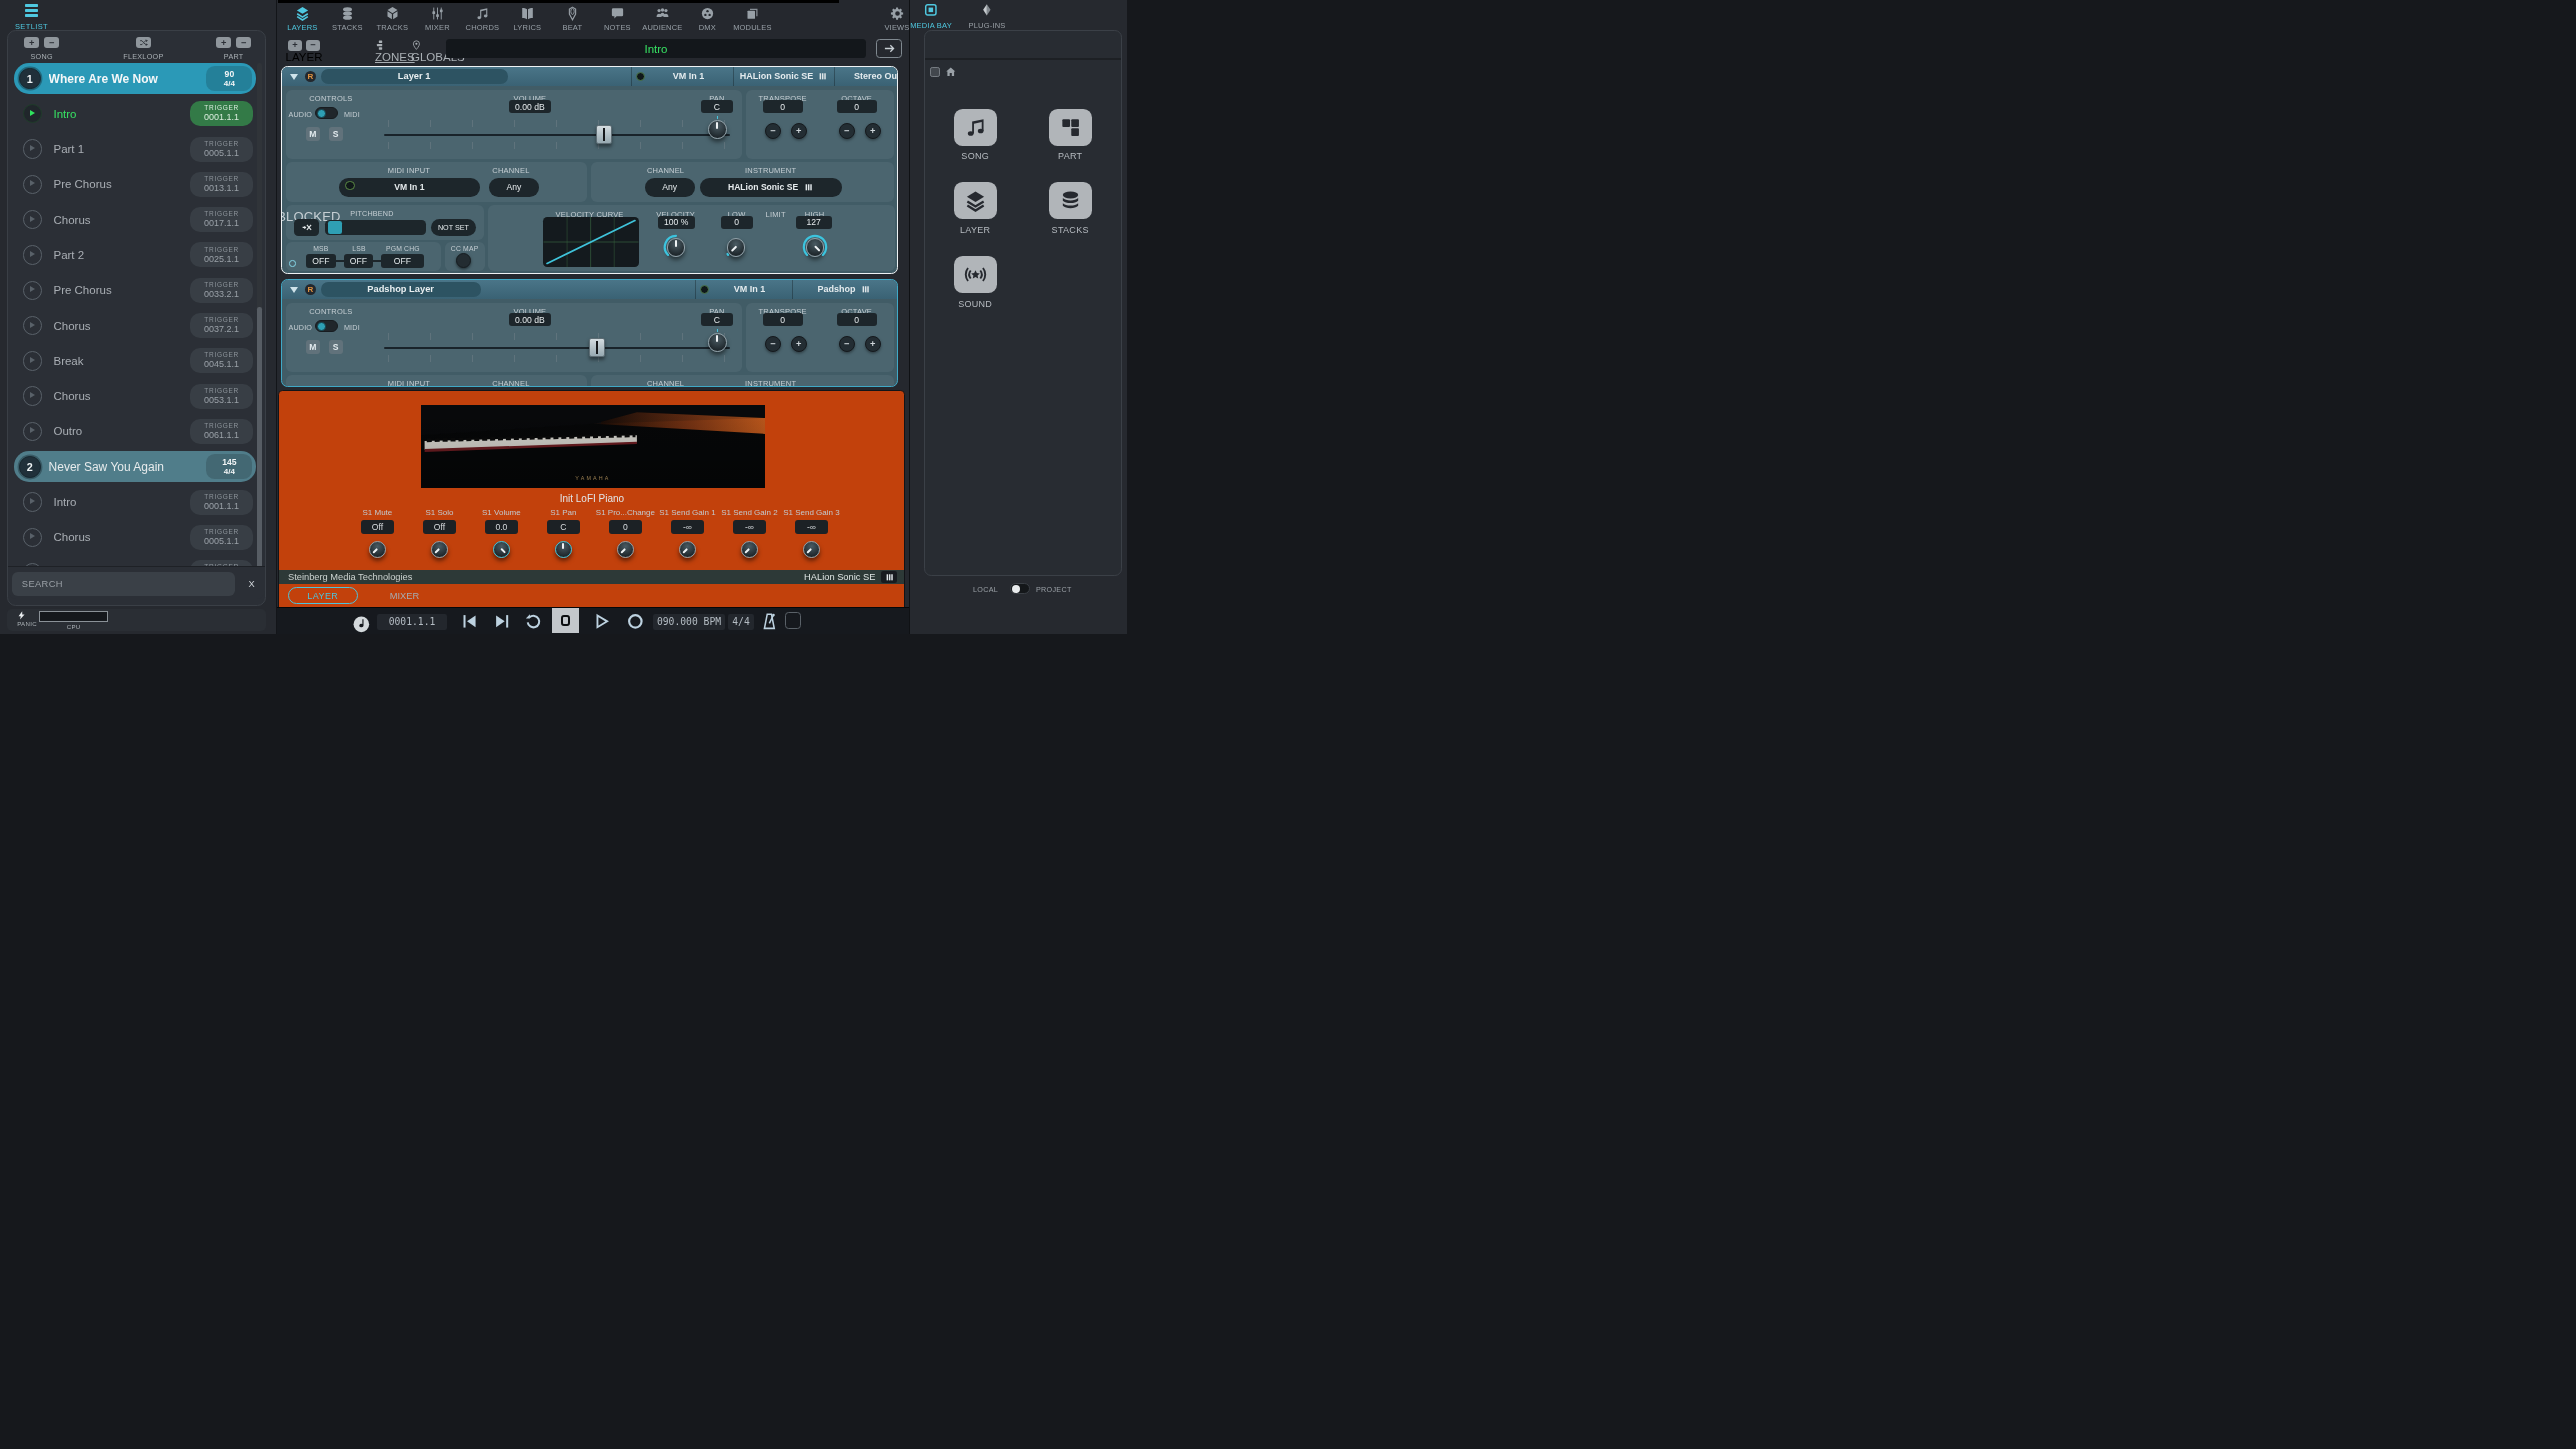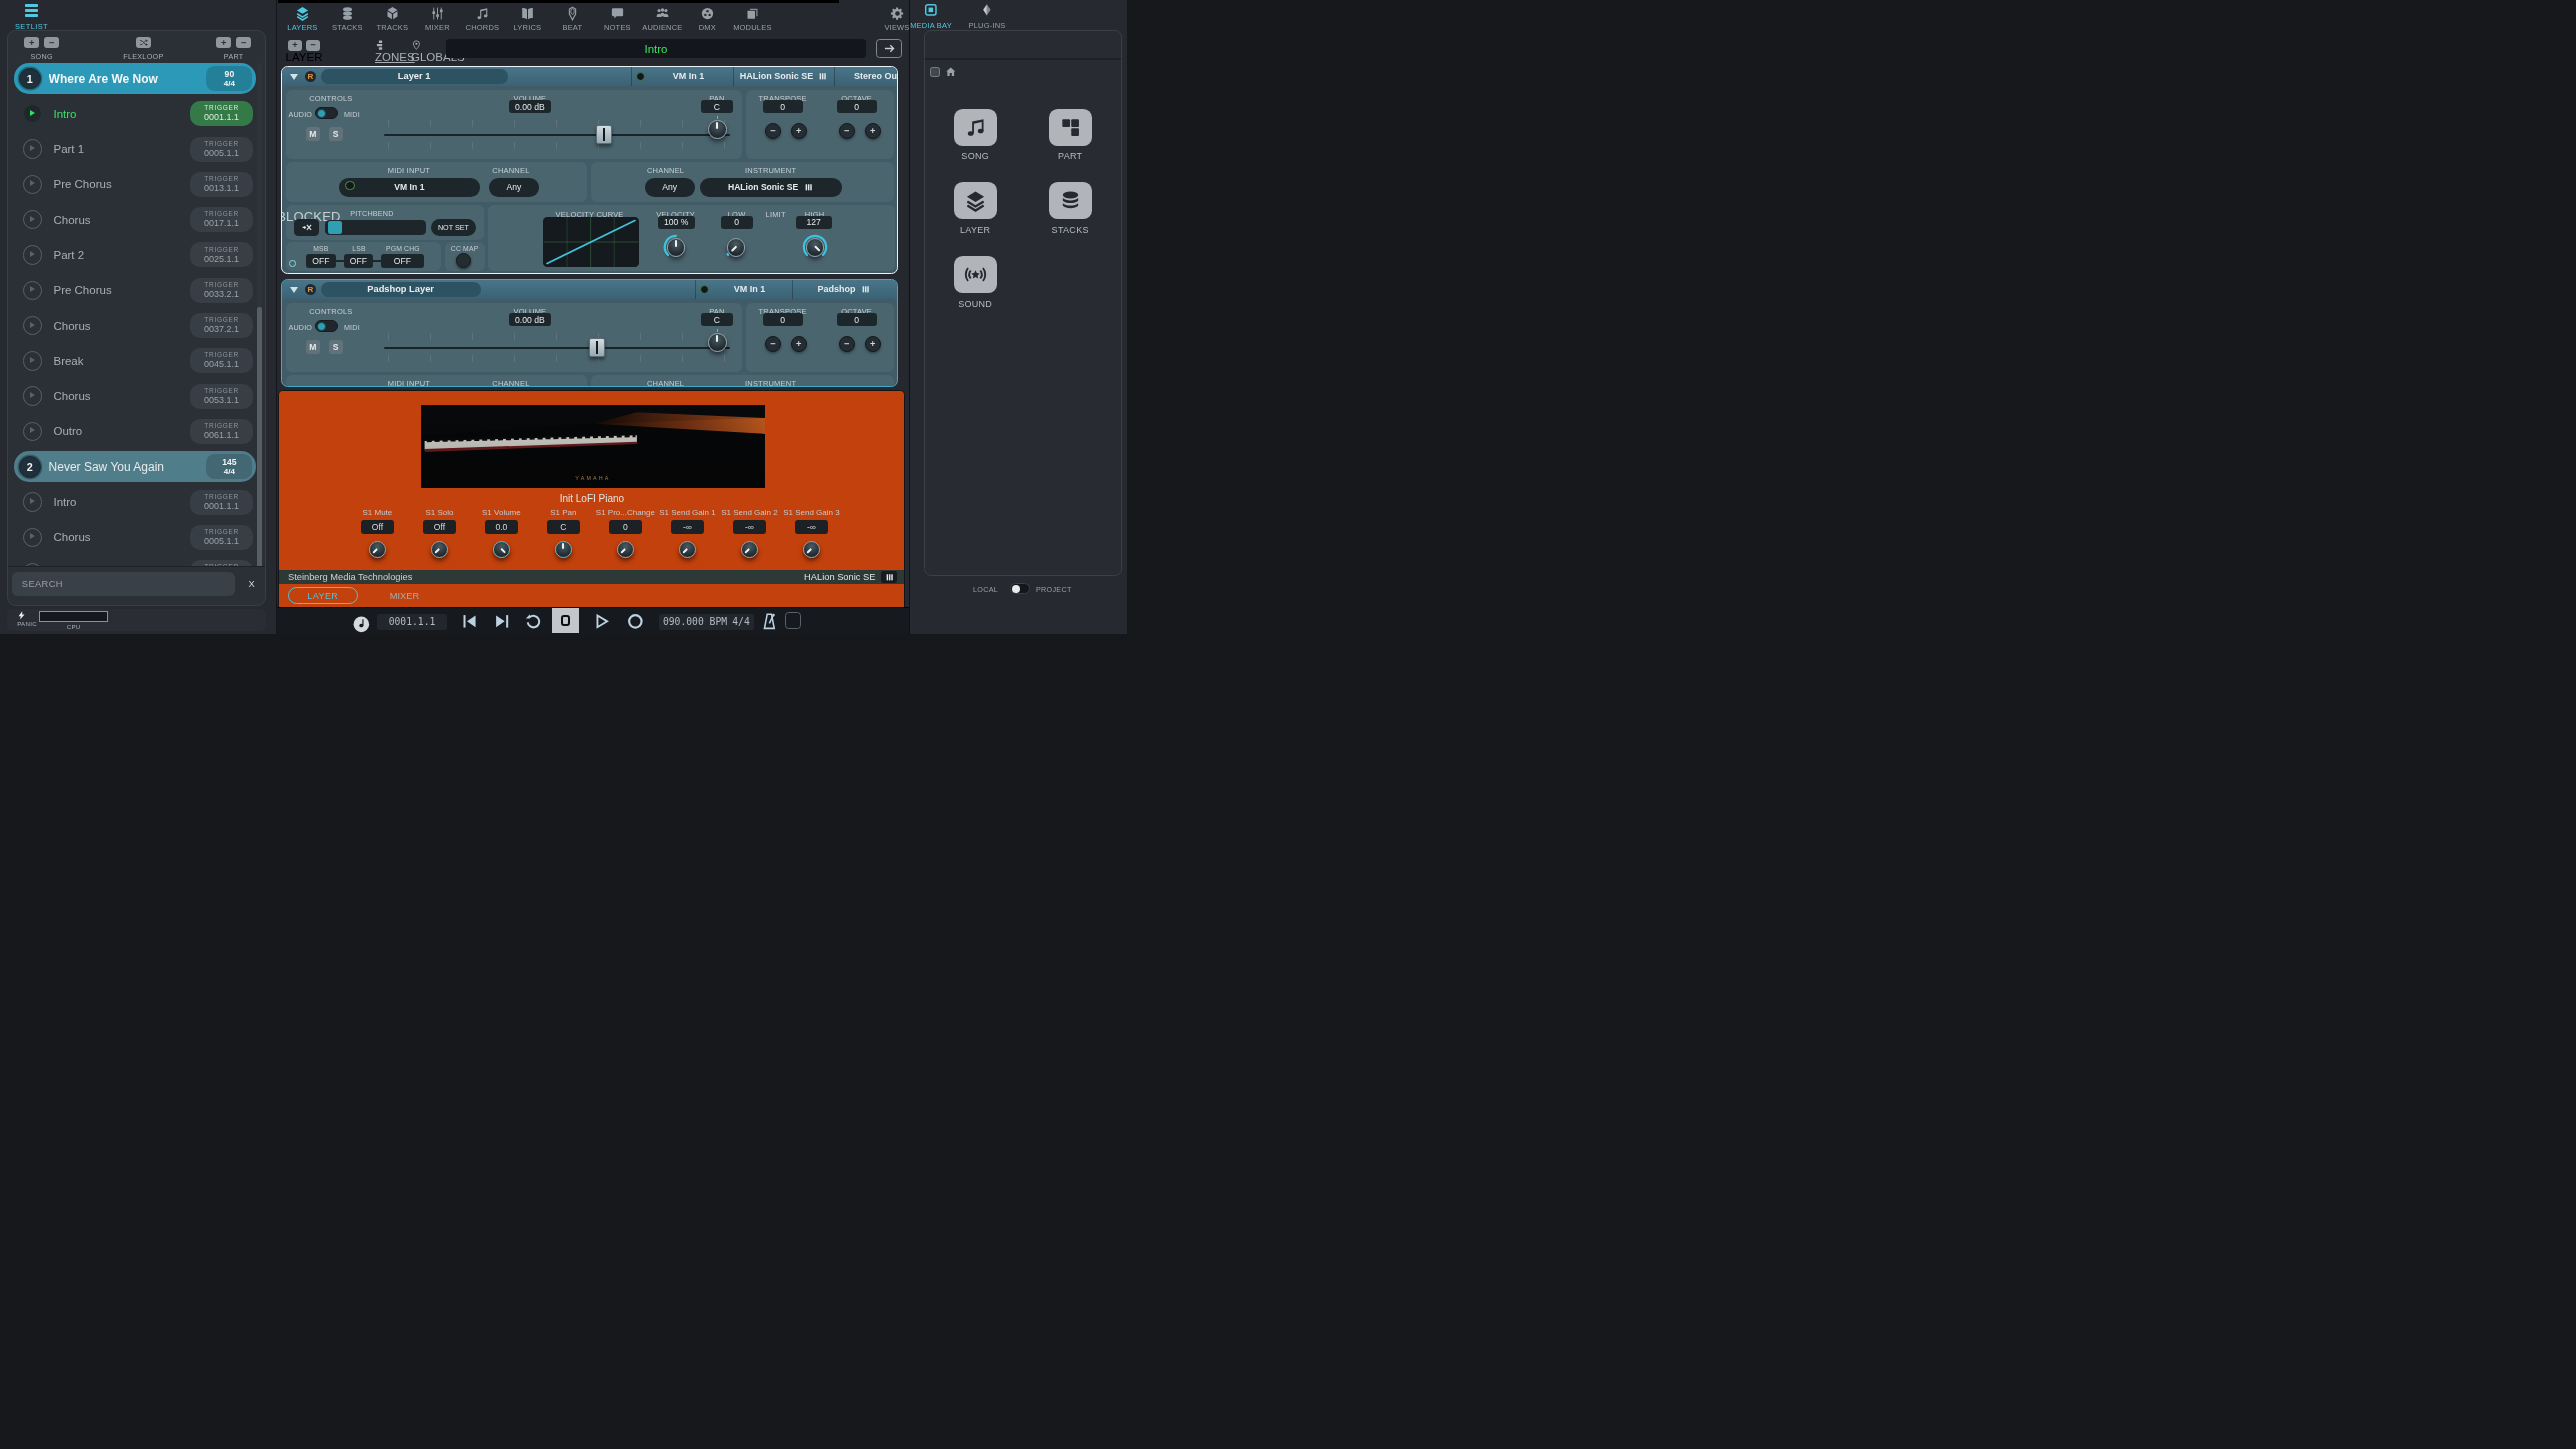--- a/index.html
+++ b/index.html
@@ -890,21 +890,21 @@
           </svg></span></span>
     <span class="stop-btn">
         <span class="stop-glyph"></span>
       </span>
     <span class="tr-icon" style="left:315px;top:4.3px;"><span><svg viewBox="0 0 24 24" width="17" height="17" fill="none" stroke="currentColor" stroke-width="2.4">
             <path d="M7 4.5 19.5 12 7 19.5z"></path>
           </svg></span></span>
     <span class="tr-icon" style="left:349px;top:4.3px;"><span><svg viewBox="0 0 24 24" width="16.5" height="16.5" fill="none" stroke="currentColor" stroke-width="2.8">
             <circle cx="12" cy="12" r="8"></circle>
           </svg></span></span>
-    <div class="tr-field" style="left:376px;width:72px;margin-left:6px;">090.000 BPM</div>
+    <div class="tr-field" style="left:376px;width:72px;">090.000 BPM</div>
     <div class="tr-field" style="left:451px;width:26px;">4/4</div>
     <span class="tr-icon" style="left:483px;top:4.3px;"><span><svg viewBox="0 0 24 24" width="17" height="17" fill="none" stroke="currentColor" stroke-width="2">
             <path d="M9.3 2.8h5.4L18.3 21H5.7z"></path>
             <path d="M12 14.5 17 4.5"></path>
             <circle cx="17.3" cy="4" r="1.7" fill="currentColor" stroke="none"></circle>
           </svg></span></span>
     <span class="sq-empty"></span>
     <span class="corner-sq one"></span>
     <span class="corner-sq two"></span>
   </div>

